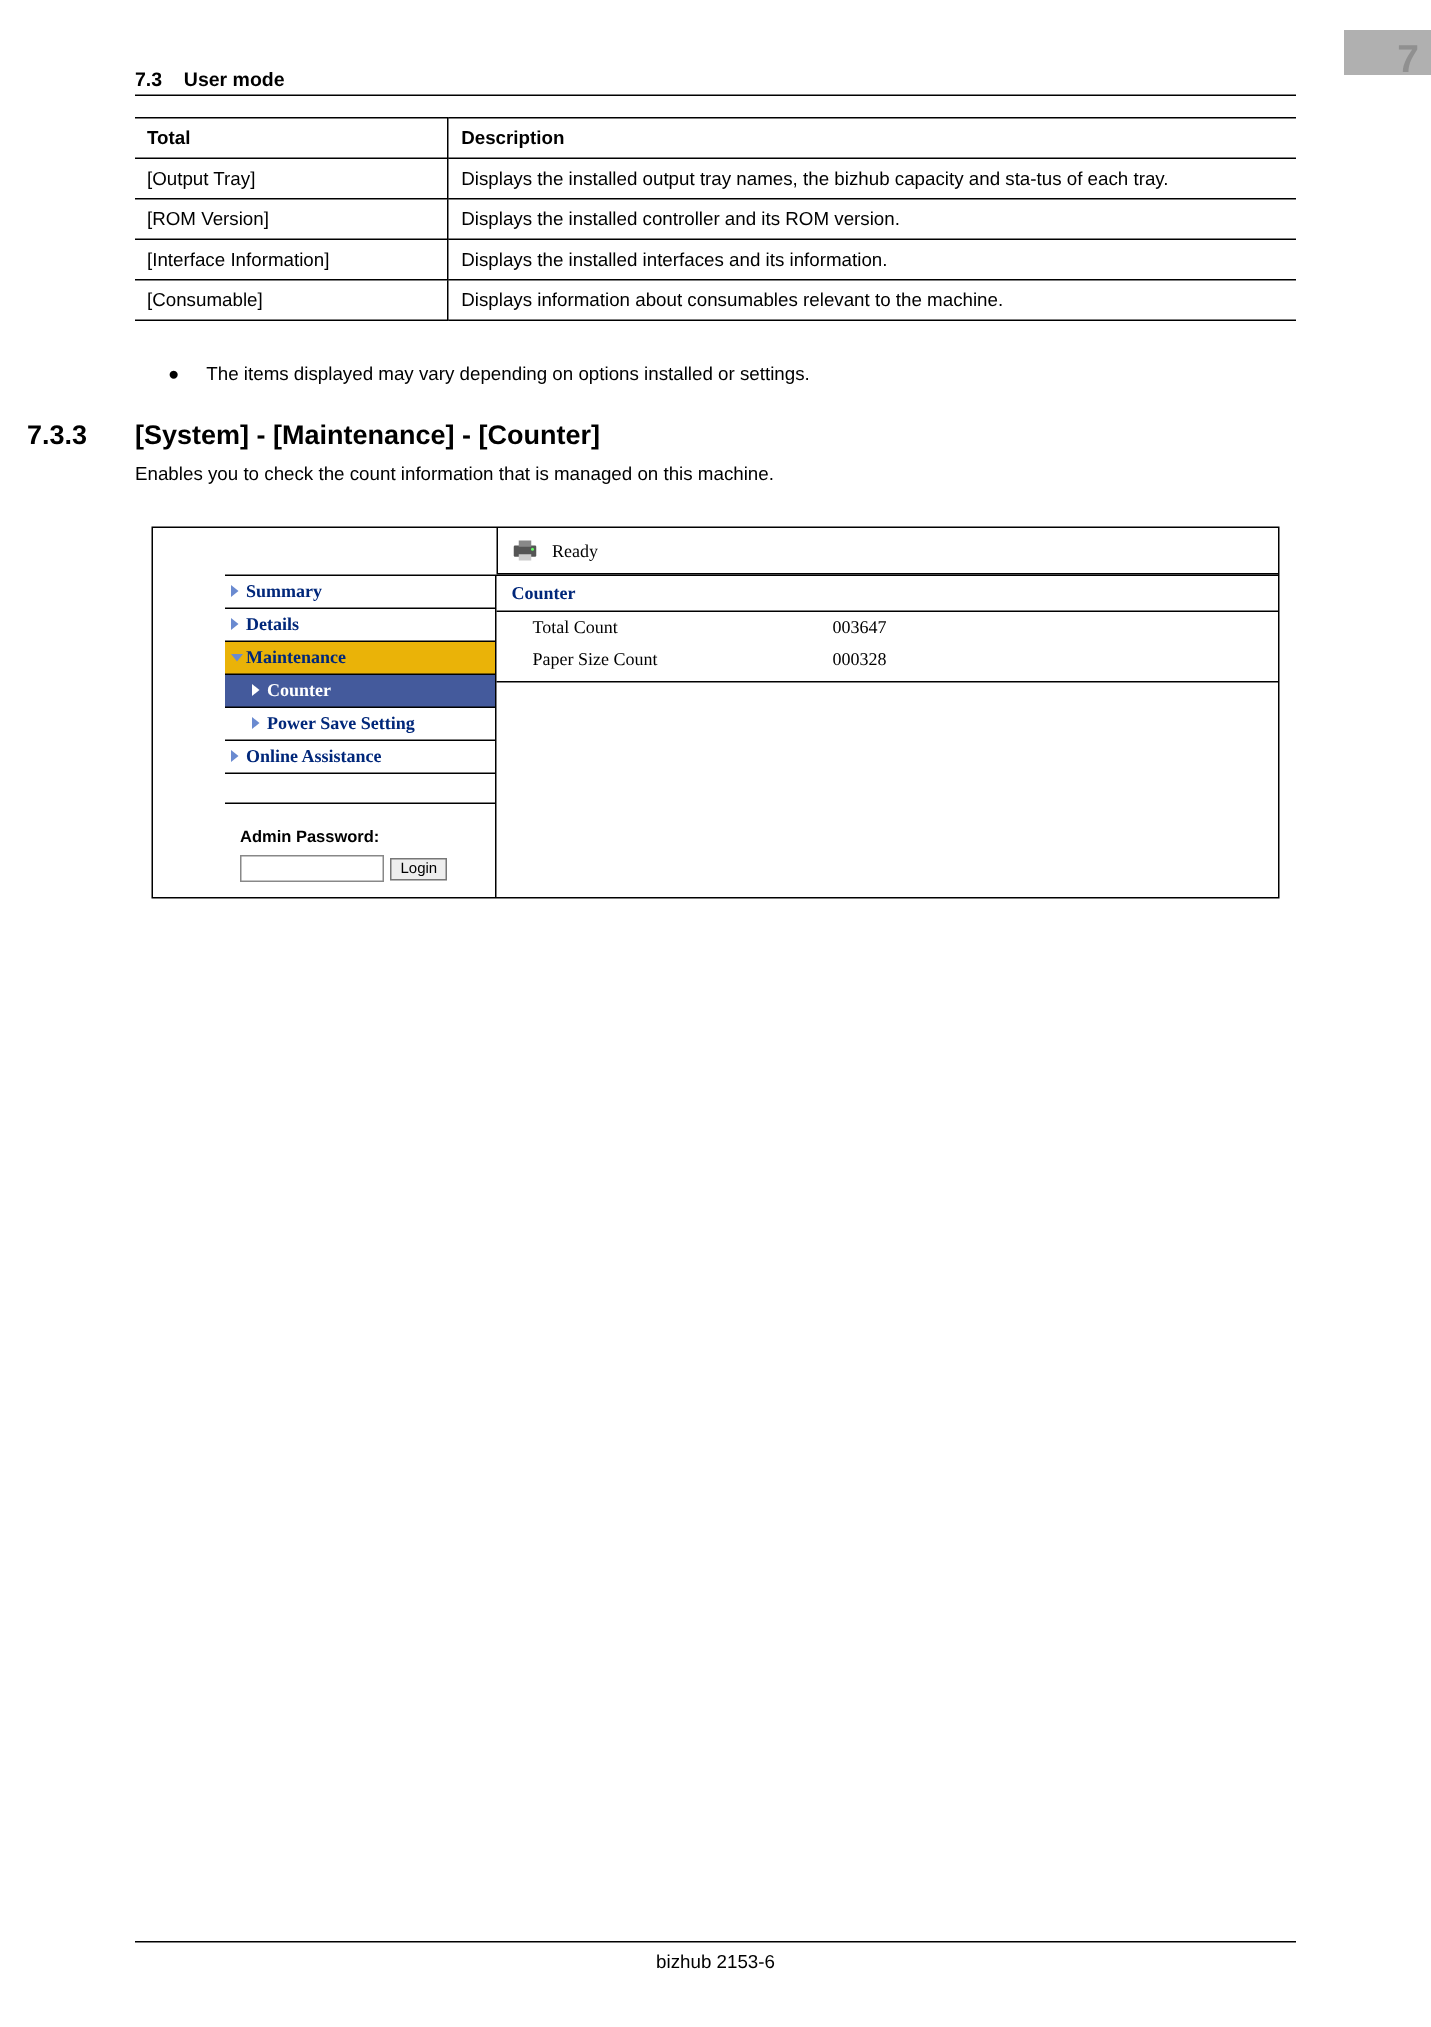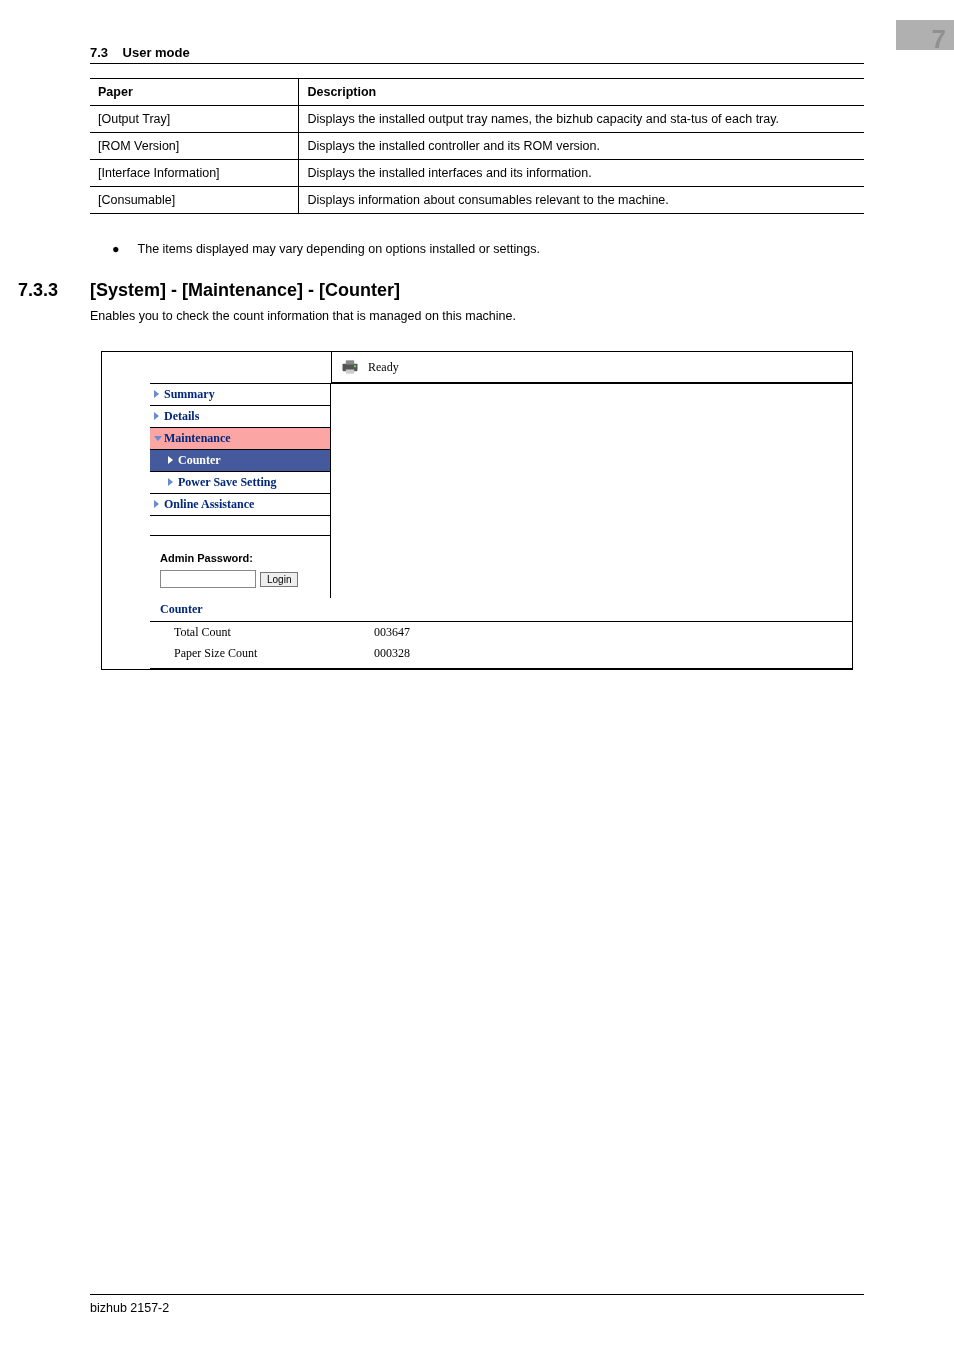--- a/index.html
+++ b/index.html
@@ -93,21 +93,21 @@
     width: 20px; height: 18px;
   }
   .tabbar { display: flex; font-weight: bold; font-size: 11px; }
   .tabbar div { padding: 4px 6px; }
   .tab-system { background: #ffccef; color: #2030a0; }
   .tab-printjob { background: #b6eff6; color: #2030a0; }
   .tab-print { background: #ccffcc; color: #2030a0; }
   .tab-address { background: #fff7a0; color: #2030a0; }
   .tab-network { background: #fff; color: #2030a0; }
 
-  .webui-main { display: flex; flex-direction: column; }
+  .webui-main { display: flex; }
   .webui-nav { width: 181px; border-right: 1px solid #000; }
   .nav-item {
     border-bottom: 1px solid #000;
     padding: 3px 6px 3px 14px;
     font-weight: bold;
     color: #00277a;
     position: relative;
   }
   .nav-item.sub { padding-left: 28px; }
   .nav-item .tri {
@@ -120,21 +120,21 @@
     border-left: 5px solid #6a8ad0;
   }
   .nav-item.sub .tri { left: 18px; }
   .nav-item .tri.down {
     border-left: 4px solid transparent;
     border-right: 4px solid transparent;
     border-top: 5px solid #6a8ad0;
     border-bottom: none;
     top: 8px;
   }
-  .nav-maint { background: #fca5a5; color: #00277a; }
+  .nav-maint { background: #eab308; color: #00277a; }
   .nav-counter { background: #445a9c; color: #fff; }
   .nav-counter .tri { border-left-color: #fff; }
   .nav-blank { border-bottom: 1px solid #000; height: 20px; }
 
   .admin-area { padding: 16px 10px 10px 10px; font-family: Arial, Helvetica, sans-serif; font-size: 11px; }
   .admin-area .lbl { font-weight: bold; margin-bottom: 6px; }
   .admin-row { display: flex; align-items: center; gap: 4px; }
   .admin-input { border: 1px solid #888; height: 18px; width: 96px; background: #fff; }
   .login-btn {
     border: 1px solid #777; background: #eee; font-size: 10px;
@@ -153,41 +153,41 @@
   .counter-row .val { }
   .content-sep { border-top: 1px solid #000; margin-top: 4px; }
 
   .footer {
     position: absolute;
     bottom: 36px;
     left: 90px;
     right: 90px;
     border-top: 1px solid #000;
     display: flex;
-    justify-content: flex-start;
+    justify-content: center;
     padding-top: 6px;
     font-size: 12.5px;
   }
 </style>
 </head>
 <body>
 
 <div class="header-badge">
   <span class="header-num">7</span>
 </div>
 <div class="header-row">
   <div class="header-left">
     <span>7.3</span>&nbsp;&nbsp;&nbsp;&nbsp;<span>User mode</span>
   </div>
 </div>
 
 <table class="desc">
   <thead>
     <tr>
-      <th class="col-item">Paper</th>
+      <th class="col-item">Total</th>
       <th>Description</th>
     </tr>
   </thead>
   <tbody>
     <tr>
       <td class="col-item">[Output Tray]</td>
       <td>Displays the installed output tray names, the bizhub capacity  and sta-tus of each tray.</td>
     </tr>
     <tr>
       <td class="col-item">[ROM Version]</td>
@@ -277,14 +277,14 @@
         <div class="label">Paper Size Count</div>
         <div class="val">000328</div>
       </div>
       <div class="content-sep"></div>
     </div>
   </div>
 </div>
 
 <div class="footer">
   <span>bizhub 215</span>
-  <span>7-2</span>
+  <span>3-6</span>
 </div>
 
 </body></html>

